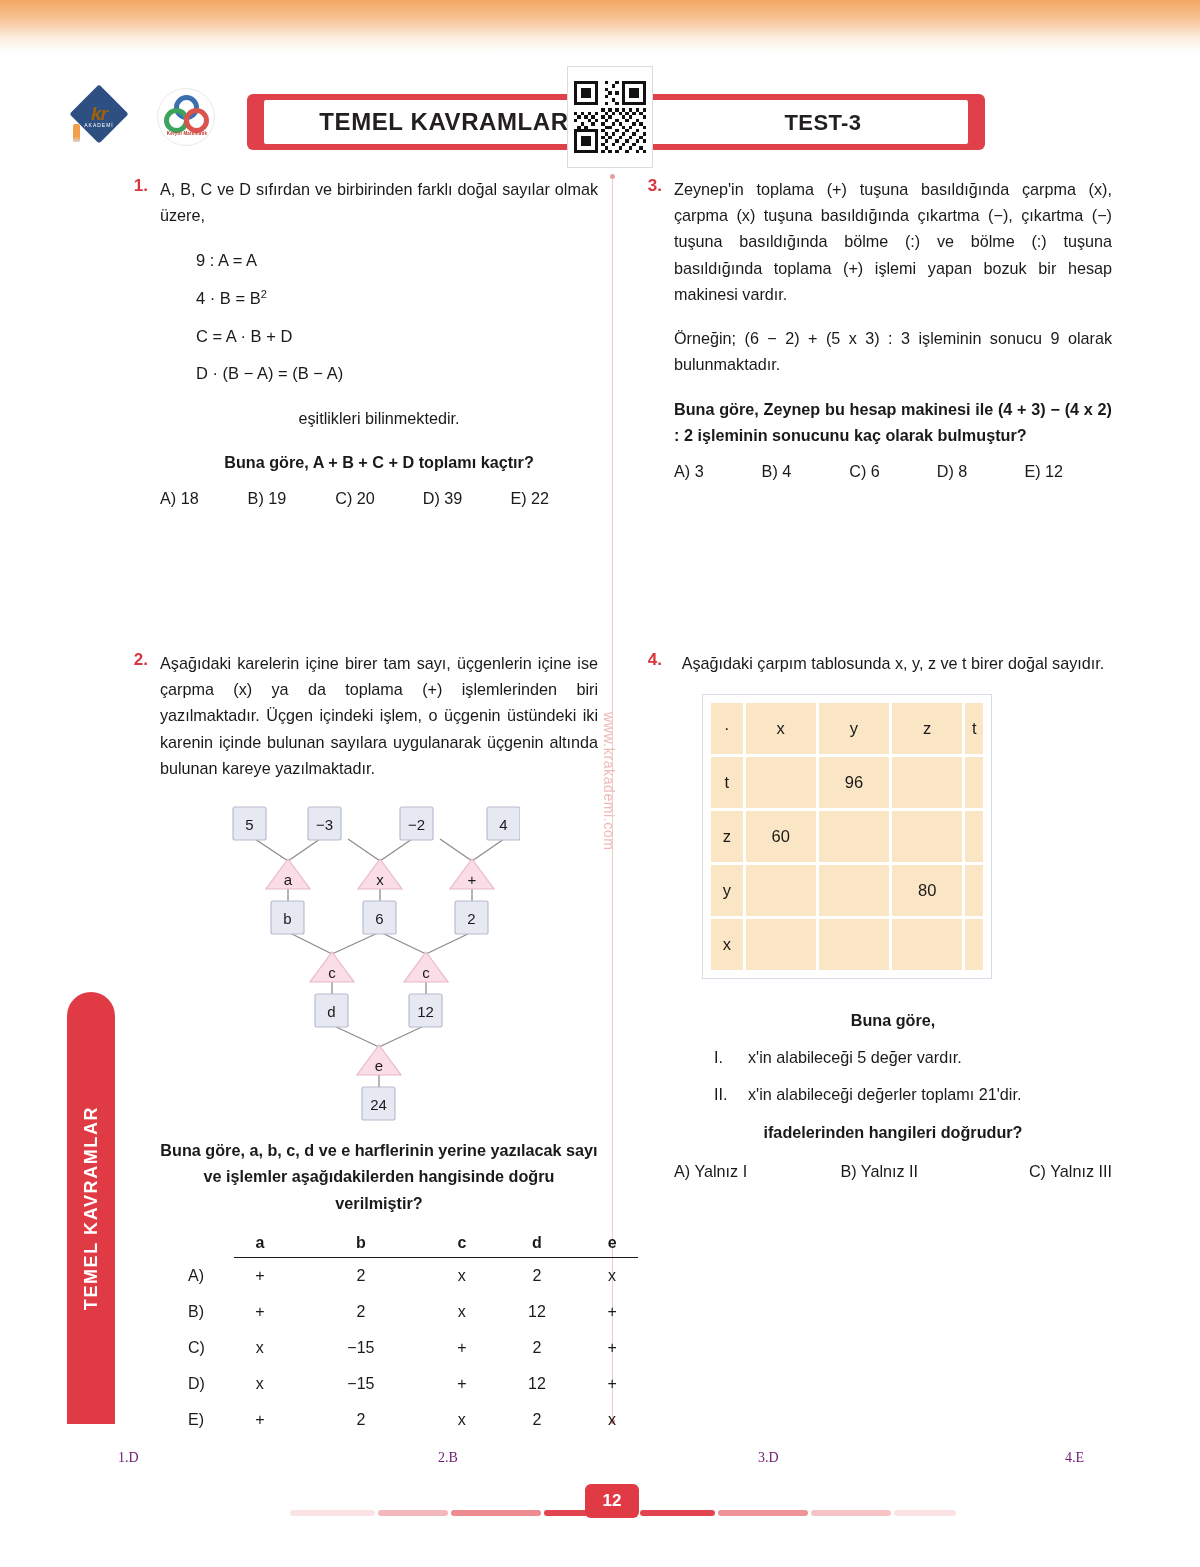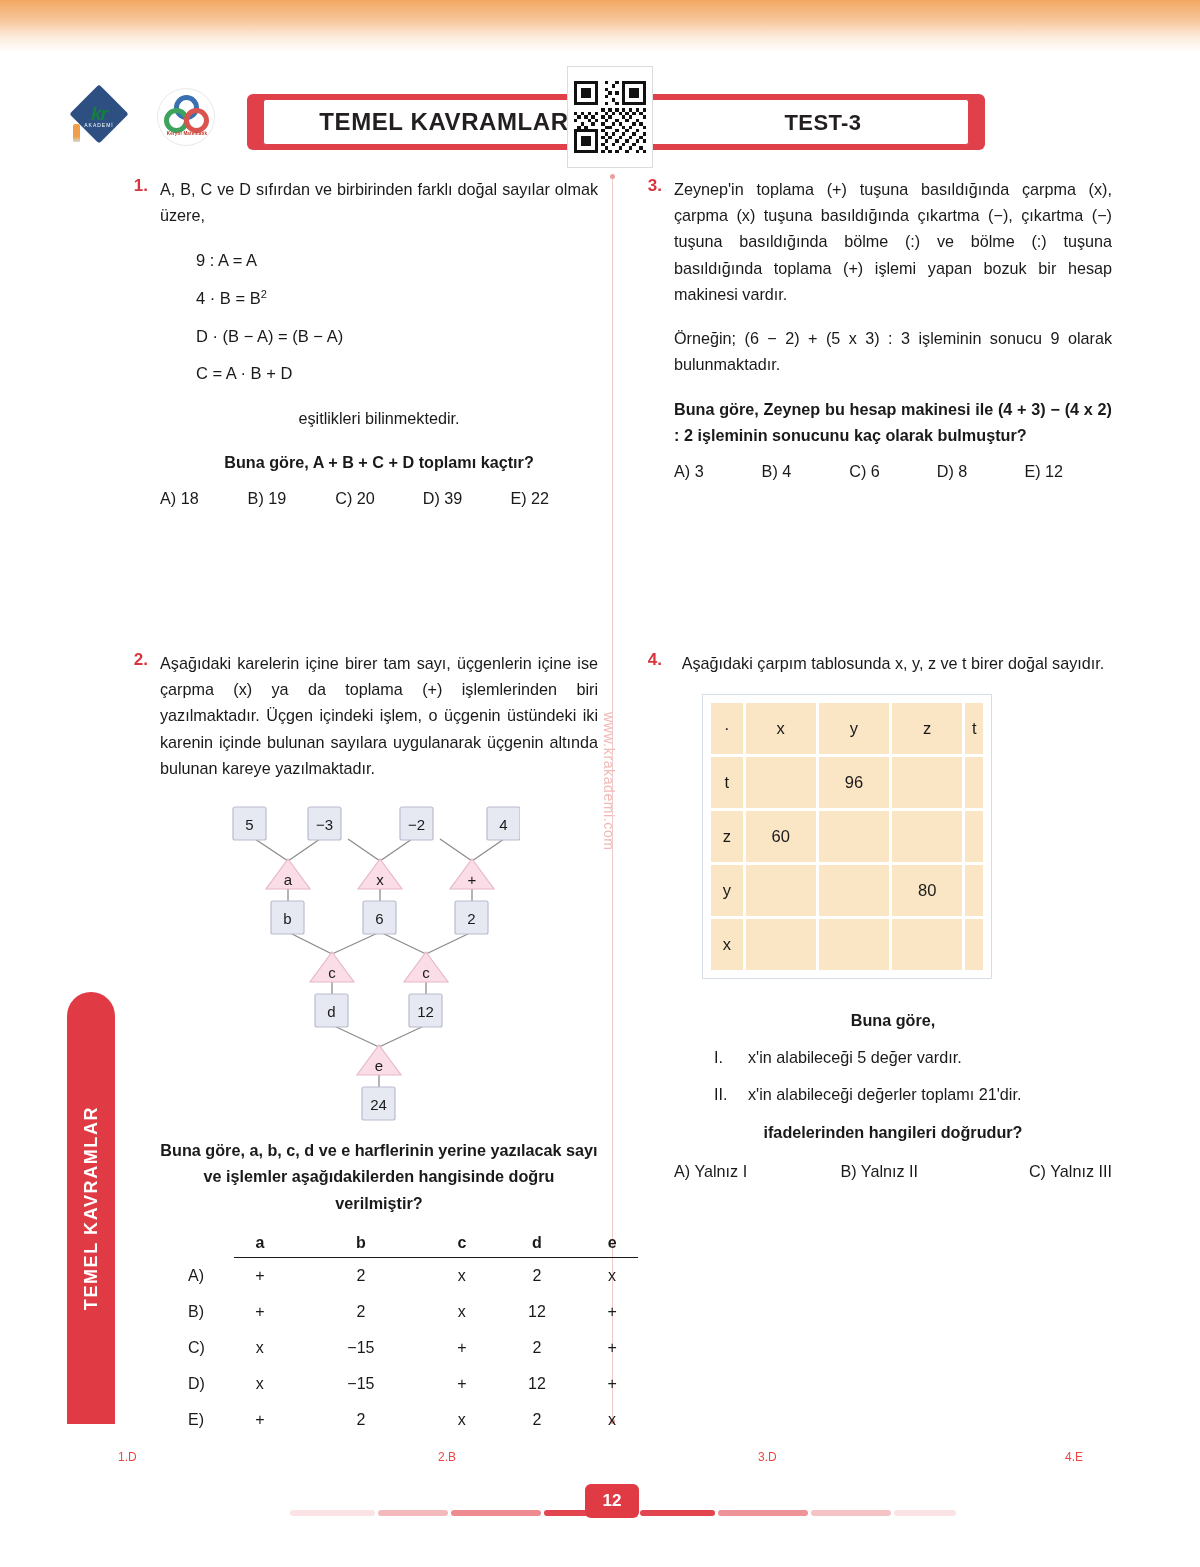--- a/index.html
+++ b/index.html
@@ -23,21 +23,21 @@
 
   .logo-kr {
     position: absolute; left: 72px; top: 91px; width: 54px; height: 54px;
   }
   .logo-kr .diamond {
     position: absolute; left: 6px; top: 2px; width: 42px; height: 42px;
     background: #2d4f82; transform: rotate(45deg); border-radius: 3px;
   }
   .logo-kr .kr-text {
     position: absolute; left: 0; top: 12px; width: 54px; text-align: center;
-    color: #15803d; font-size: 19px; font-style: italic; font-weight: bold;
+    color: #a16207; font-size: 19px; font-style: italic; font-weight: bold;
     letter-spacing: -1px; z-index: 3;
   }
   .logo-kr .akademi {
     position: absolute; left: 0; top: 31px; width: 54px; text-align: center;
     color: #ffffff; font-size: 5px; letter-spacing: 1px; z-index: 3;
   }
   .logo-kr .pencil {
     position: absolute; left: 1px; top: 33px; width: 7px; height: 18px;
     background: linear-gradient(to bottom, #f0a04b 0%, #f0a04b 70%, #d8d8d8 100%);
     border-radius: 2px 2px 1px 1px;
@@ -162,21 +162,21 @@
     font-size: 16.5px; color: #1a1a1a;
   }
 
   .romans { margin: 12px 0 0 40px; }
   .roman-row { display: flex; font-size: 16.2px; line-height: 1.6; margin-bottom: 11px; }
   .roman-num { width: 34px; flex: none; }
   .roman-txt { flex: 1; }
 
   
   .ans-key { position: absolute; top: 1450px; width: 1200px; height: 24px; }
-  .ans-key .k { position: absolute; font-size: 12px; color: #ef4444; }
+  .ans-key .k { position: absolute; font-size: 14px; color: #701a75; font-family: Liberation Serif, serif; }
   .k1 { left: 118px; } .k2 { left: 438px; } .k3 { left: 758px; } .k4 { left: 1056px; margin-left: 9px; }
 
   .pagebar { position: absolute; left: 0; top: 1490px; width: 1200px; height: 44px; }
   .bar-seg { position: absolute; top: 20px; height: 6px; border-radius: 3px; }
   .pagenum {
     position: absolute; left: 585px; top: 1484px; width: 54px; height: 34px;
     background: #e03a45; border-radius: 6px; color: #ffffff;
     font-size: 17px; font-weight: bold; text-align: center; line-height: 34px;
   }
 </style>
@@ -327,22 +327,22 @@
 <div class="divider"></div>
 <div class="watermark">www.krakademi.com</div>
 
 <div class="col-left" style="top:176px;">
   <div class="qnum">1.</div>
   <div class="qbody">
     <div class="qtext">A, B, C ve D sıfırdan ve birbirinden farklı doğal sayılar olmak üzere,</div>
     <div class="eqs">
       <div class="eq">9 : A = A</div>
       <div class="eq"><span>4 · B = B</span><sup>2</sup></div>
+      <div class="eq">C = A · B + D</div>
       <div class="eq">D · (B − A) = (B − A)</div>
-      <div class="eq">C = A · B + D</div>
     </div>
     <div class="qtext nj">eşitlikleri bilinmektedir.</div>
     <div class="qtext nj qbold" style="margin-top:18px;">Buna göre, A + B + C + D toplamı kaçtır?</div>
     <div class="options">
       <div class="opt">A) 18</div>
       <div class="opt">B) 19</div>
       <div class="opt">C) 20</div>
       <div class="opt">D) 39</div>
       <div class="opt">E) 22</div>
     </div>

